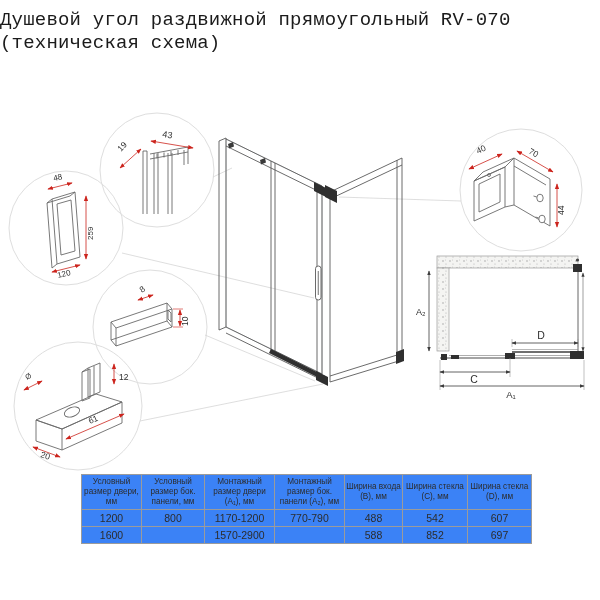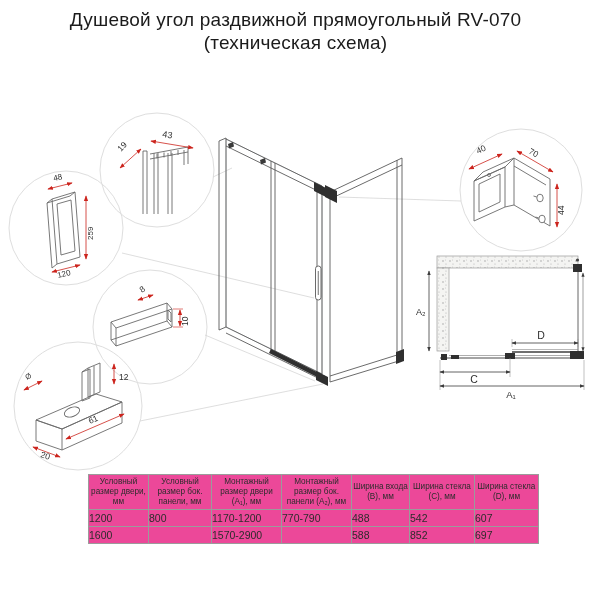--- a/index.html
+++ b/index.html
@@ -1,24 +1,24 @@
 <!DOCTYPE html>
 <html><head>
 <meta charset="utf-8">
 <style>
   html,body{margin:0;padding:0;background:#fff;}
   body{width:600px;height:600px;position:relative;font-family:"Liberation Sans","DejaVu Sans",sans-serif;color:#1c1c1c;overflow:hidden;}
-  .title{position:absolute;top:9px;left:0;width:591px;text-align:center;line-height:1.2;}
+  .title{position:absolute;top:9px;left:0;width:591px;text-align:left;line-height:1.2;font-family:Liberation Mono, monospace;}
   .title div{font-size:19px;font-weight:500;letter-spacing:.2px;color:#1b1b1b;}
   svg.scheme{position:absolute;left:0;top:0;}
   svg text{font-family:"Liberation Sans","DejaVu Sans",sans-serif;fill:#2e2e2e;}
-  table.spec{position:absolute;left:88px;top:474px;border-collapse:collapse;table-layout:fixed;background:#ec4899;}
+  table.spec{position:absolute;left:81px;top:474px;border-collapse:collapse;table-layout:fixed;background:#3b82f6;}
   table.spec th,table.spec td{border:1px solid #9b9b9b;}
   table.spec th{font-size:8.2px;font-weight:400;color:#2c2c2c;line-height:1.22;padding:2px 1px;vertical-align:middle;text-align:center;}
-  table.spec td{font-size:10.5px;color:#2c2c2c;text-align:left;height:15.8px;padding:0;}
+  table.spec td{font-size:10.5px;color:#2c2c2c;text-align:center;height:15.8px;padding:0;}
 </style>
 </head>
 <body>
 
 <div class="title">
   <div>Душевой угол раздвижной прямоугольный RV-070</div>
   <div>(техническая схема)</div>
 </div>
 
 <svg class="scheme" width="600" height="600" viewBox="0 0 600 600">

